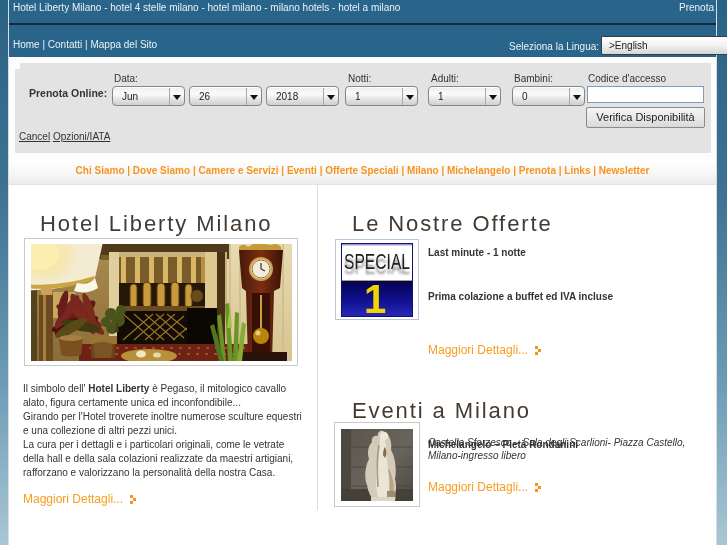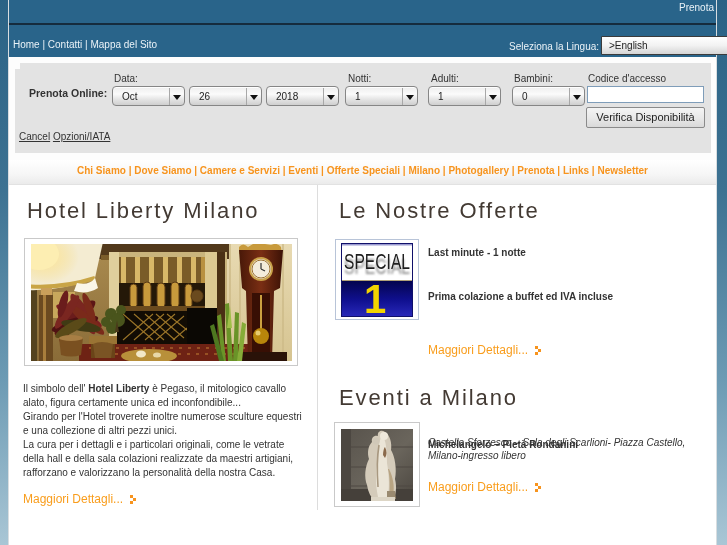--- a/index.html
+++ b/index.html
@@ -36,21 +36,21 @@
  background:linear-gradient(180deg,#f4f4f4 0%,#e9e9e9 50%,#d9d9d9 100%);
  font-size:11px;color:#222;text-align:center;line-height:19px;}
 .cancel{position:absolute;left:10px;top:74px;font-size:10px;color:#333;text-align:center;}
 .cancel a{color:#333;text-decoration:underline;}
 .navbar{position:absolute;left:0;top:160px;width:707px;height:25px;box-sizing:border-box;
  background:linear-gradient(180deg,#ffffff 0%,#f6f6f6 60%,#ebebeb 100%);border-bottom:1px solid #e2e2e2;
  text-align:center;font-size:10px;font-weight:bold;color:#f7941e;padding-top:5px;}
 .navbar a{color:#f7941e;text-decoration:none;}
 .content{position:absolute;left:0;top:185px;width:707px;height:360px;background:#fff;}
 .colsep{position:absolute;left:308px;top:0px;width:1px;height:325px;background:#ddd;}
-h1{font-weight:normal;color:#433a33;font-size:22px;margin:4px;letter-spacing:1.9px;}
+h1{font-weight:normal;color:#433a33;font-size:22px;margin:17px;letter-spacing:1.9px;}
 .h1L{position:absolute;left:14px;top:194px;}
 .h1R{position:absolute;left:326px;top:194px;}
 .h1E{position:absolute;left:326px;top:381px;}
 .photoframe{position:absolute;left:15px;top:238px;width:274px;height:128px;box-sizing:border-box;border:1px solid #c9c9c9;background:#fff;}
 .photoframe svg{position:absolute;left:6px;top:5px;}
 .desc{position:absolute;left:14px;top:382px;width:290px;font-size:10px;line-height:14px;color:#333;}
 .mag{font-size:12px;color:#f99d1c;text-decoration:none;}
 .magL{position:absolute;left:14px;top:492px;}
 .magR1{position:absolute;left:419px;top:343px;}
 .magR2{position:absolute;left:419px;top:480px;}
@@ -59,20 +59,21 @@
 .ot1{position:absolute;left:419px;top:247px;font-size:10px;font-weight:bold;color:#333;}
 .ot2{position:absolute;left:419px;top:291px;font-size:10px;font-weight:bold;color:#333;}
 .ev1{position:absolute;left:419px;top:439px;font-size:10px;font-weight:bold;color:#333;text-align:center;}
 .ev2{position:absolute;left:419px;top:437px;width:280px;font-size:10px;font-style:italic;color:#333;line-height:12.5px;}
 .aico{display:inline-block;vertical-align:-2px;}
 </style>
 </head>
 <body>
 <div id="container">
   <div class="topbar">
+      <span class="l">Hotel Liberty Milano - hotel 4 stelle milano - hotel milano - milano hotels - hotel a milano</span>
       <span class="r">Prenota</span>
     </div>
   <div class="divider"></div>
   <div class="bar2">
     <span class="menu">Home | Contatti | Mappa del Sito</span>
     <span class="langlab">Seleziona la Lingua:</span>
     <span class="langsel">
         <span class="txt">&gt;English</span>
         <span class="sep"></span>
         <span class="arr"></span>
@@ -81,21 +82,21 @@
   <div class="booking">
     <div class="bookbox"></div>
     <div class="notch"></div>
     <span class="prenota">Prenota Online:</span>
     <span class="blabel" style="left:105px;top:16px;">Data:</span>
     <span class="blabel" style="left:339px;top:16px;">Notti:</span>
     <span class="blabel" style="left:422px;top:16px;">Adulti:</span>
     <span class="blabel" style="left:505px;top:16px;">Bambini:</span>
     <span class="blabel" style="left:579px;top:16px;">Codice d'accesso</span>
     <span class="sel" style="left:103px;top:29px;">
-        <span class="txt">Oct</span>
+        <span class="txt">Jun</span>
         <span class="sep"></span>
         <span class="arr"></span>
       </span>
     <span class="sel" style="left:180px;top:29px;">
         <span class="txt">26</span>
         <span class="sep"></span>
         <span class="arr"></span>
       </span>
     <span class="sel" style="left:257px;top:29px;">
         <span class="txt">2018</span>
@@ -114,21 +115,21 @@
       </span>
     <span class="sel" style="left:503px;top:29px;">
         <span class="txt">0</span>
         <span class="sep"></span>
         <span class="arr"></span>
       </span>
     <span class="cin"></span>
     <span class="vbtn">Verifica Disponibilità</span>
     <span class="cancel"><a href="#">Cancel</a> <a href="#">Opzioni/IATA</a></span>
   </div>
-  <div class="navbar"><a href="#">Chi Siamo</a> | <a href="#">Dove Siamo</a> | <a href="#">Camere e Servizi</a> | <a href="#">Eventi</a> | <a href="#">Offerte Speciali</a> | <a href="#">Milano</a> | <a href="#">Photogallery</a> | <a href="#">Prenota</a> | <a href="#">Links</a> | <a href="#">Newsletter</a></div>
+  <div class="navbar"><a href="#">Chi Siamo</a> | <a href="#">Dove Siamo</a> | <a href="#">Camere e Servizi</a> | <a href="#">Eventi</a> | <a href="#">Offerte Speciali</a> | <a href="#">Milano</a> | <a href="#">Michelangelo</a> | <a href="#">Prenota</a> | <a href="#">Links</a> | <a href="#">Newsletter</a></div>
   <div class="content">
       <div class="colsep"></div>
     </div>
   <h1 class="h1L">Hotel Liberty Milano</h1>
   <h1 class="h1R">Le Nostre Offerte</h1>
   <h1 class="h1E">Eventi a Milano</h1>
   <div class="photoframe">
   <svg width="261" height="117" viewBox="0 0 261 117">
     <defs>
       <linearGradient id="wall" x1="0" y1="0" x2="0" y2="1">

